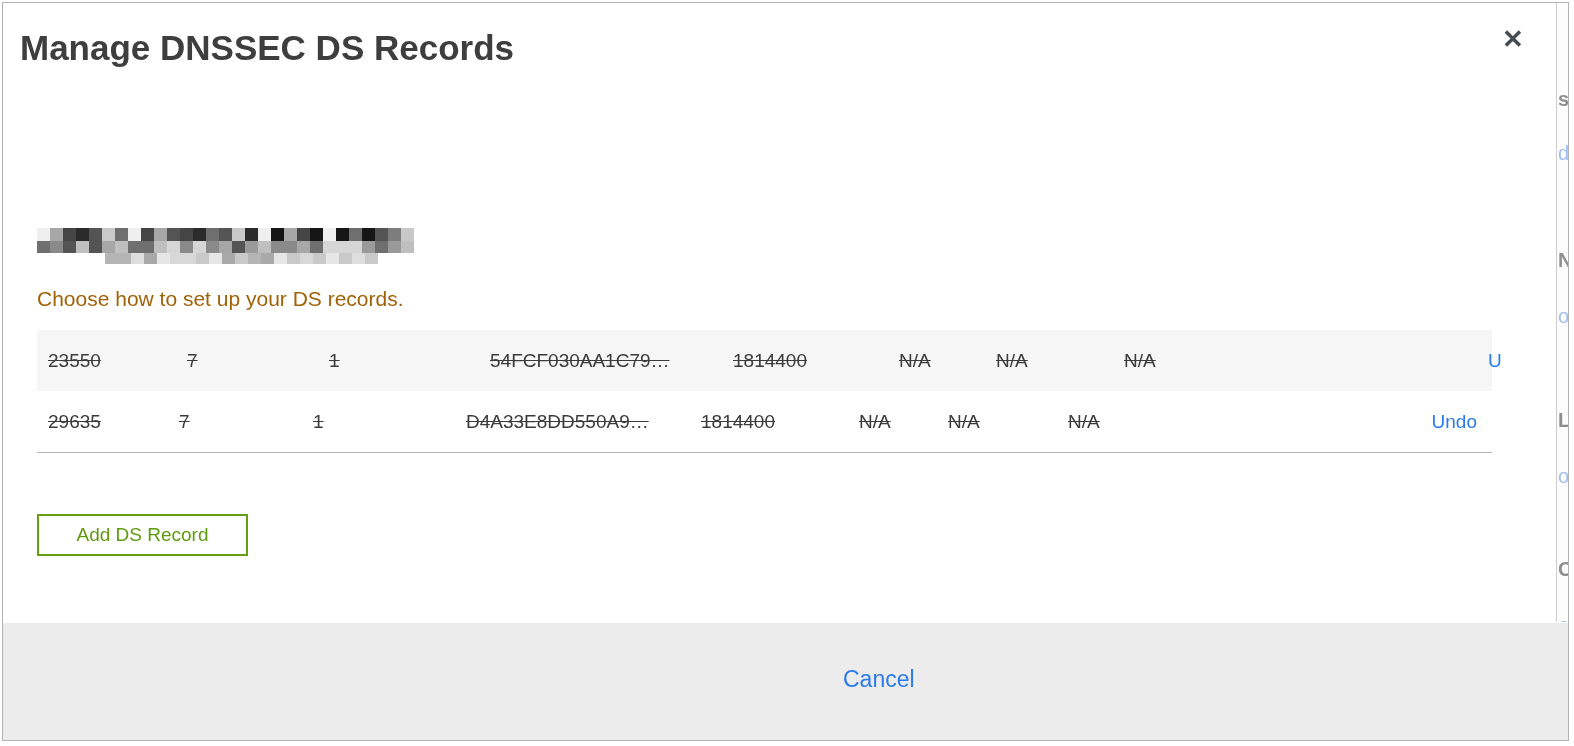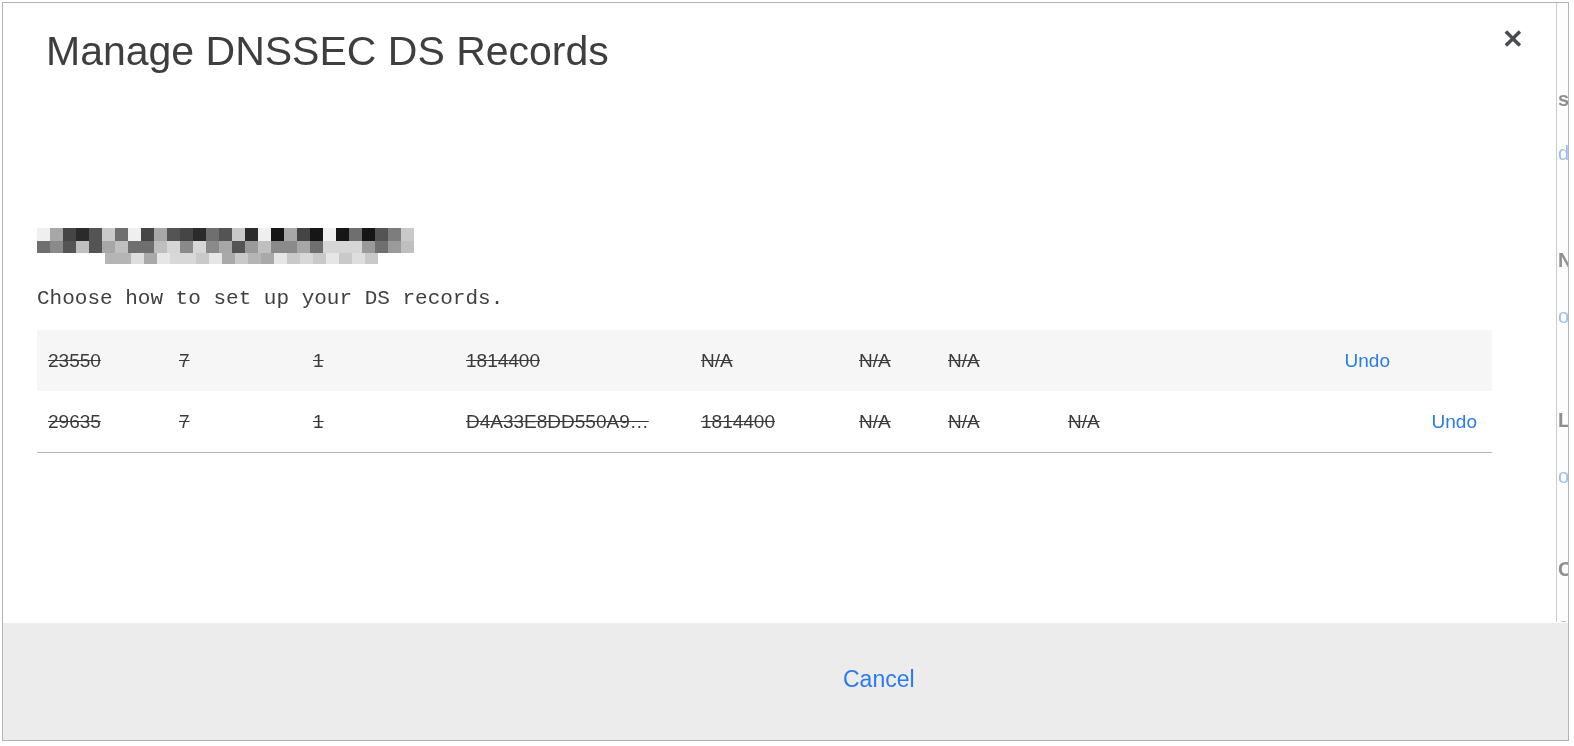--- a/index.html
+++ b/index.html
@@ -2,40 +2,40 @@
 <html><head>
 <meta charset="utf-8">
 <style>
   * { margin:0; padding:0; box-sizing:border-box; }
   html,body { width:1574px; height:746px; background:#fff; overflow:hidden;
               font-family:"Liberation Sans", sans-serif; }
   .page { position:relative; width:1574px; height:746px; background:#fff; }
   .frame { position:absolute; left:2px; top:2px; width:1567px; height:739px;
            border:1px solid #b2b2b2; pointer-events:none; }
 
-  .modal-title { position:absolute; left:46px; top:28px; font-size:41px;
-                 font-weight:400; color:#3e3e3e; letter-spacing:0px; }
+  .modal-title { position:absolute; left:20px; top:28px; font-size:35px;
+                 font-weight:700; color:#3e3e3e; letter-spacing:0px; }
   .close-x { position:absolute; left:1496px; top:22px; width:34px; height:34px;
              font-size:26px; font-weight:700; color:#474c51; text-align:center;
              line-height:34px; cursor:pointer; background:none; border:none; }
 
   .mosaic { position:absolute; display:flex; flex-wrap:wrap; overflow:hidden; }
   #mosaic1 { left:37px; top:228px; width:377px; height:25px; }
   #mosaic2 { left:105px; top:253px; width:273px; height:11px; }
   .mosaic i { display:block; }
 
-  .subtitle { position:absolute; left:37px; top:287px; font-size:21px; color:#404040;font-family:Liberation Mono, monospace; }
+  .subtitle { position:absolute; left:37px; top:287px; font-size:21px; color:#a16207; }
 
   .ds-table { position:absolute; left:37px; top:330px; width:1455px; font-size:19px; color:#333; }
   .trow { display:grid;
           grid-template-columns:131px 134px 153px 235px 158px 89px 120px 163px 185px 1fr;
           align-items:center; }
   .trow > div { padding-left:11px; white-space:nowrap; overflow:hidden; }
   .thead { height:45px; color:#333; }
-  .r1 { height:61px; background:#f6f6f6; color:#3b3b3b; }
+  .r1 { height:61px; background:#f6f6f6; color:#3b3b3b;gap:8px; }
   .r2 { height:62px; background:#fff; border-bottom:1px solid #b5b5b5; color:#3b3b3b; }
   .strike { text-decoration:line-through; }
   .cell-action { text-align:right; padding-right:15px !important; }
   .undo-link { color:#2b7bea; text-decoration:none; cursor:pointer; }
 
   .add-btn { position:absolute; left:37px; top:514px; width:211px; height:42px;
              background:#fff; border:2px solid #64a00f; color:#5f9b11;
              font-size:19px; font-family:inherit; cursor:pointer; }
 
   .footer { position:absolute; left:3px; top:623px; width:1565px; height:117px;
@@ -149,20 +149,21 @@
     </div>
 
   <div class="subtitle">Choose how to set up your DS records.</div>
 
   <div class="ds-table">
 
     <div class="trow r1">
       <div class="strike">23550</div>
       <div class="strike">7</div>
       <div class="strike">1</div>
+      <div class="strike">54FCF030AA1C79…</div>
       <div class="strike">1814400</div>
       <div class="strike">N/A</div>
       <div class="strike">N/A</div>
       <div class="strike">N/A</div>
       <div></div>
       <div class="cell-action">
         <a class="undo-link">Undo</a>
       </div>
     </div>
 
@@ -175,20 +176,21 @@
       <div class="strike">N/A</div>
       <div class="strike">N/A</div>
       <div class="strike">N/A</div>
       <div></div>
       <div class="cell-action">
         <a class="undo-link">Undo</a>
       </div>
     </div>
   </div>
 
+  <button class="add-btn">Add DS Record</button>
 
   <div class="footer"></div>
 
   <a class="cancel-link">Cancel</a>
 
   <div class="strip" id="bg-strip">
       <span class="label" style="top: 86px;">s</span>
       <span class="link" style="top: 140px;">d</span>
       <span class="label" style="top: 247px;">N</span>
       <span class="link" style="top: 303px;">o</span>

